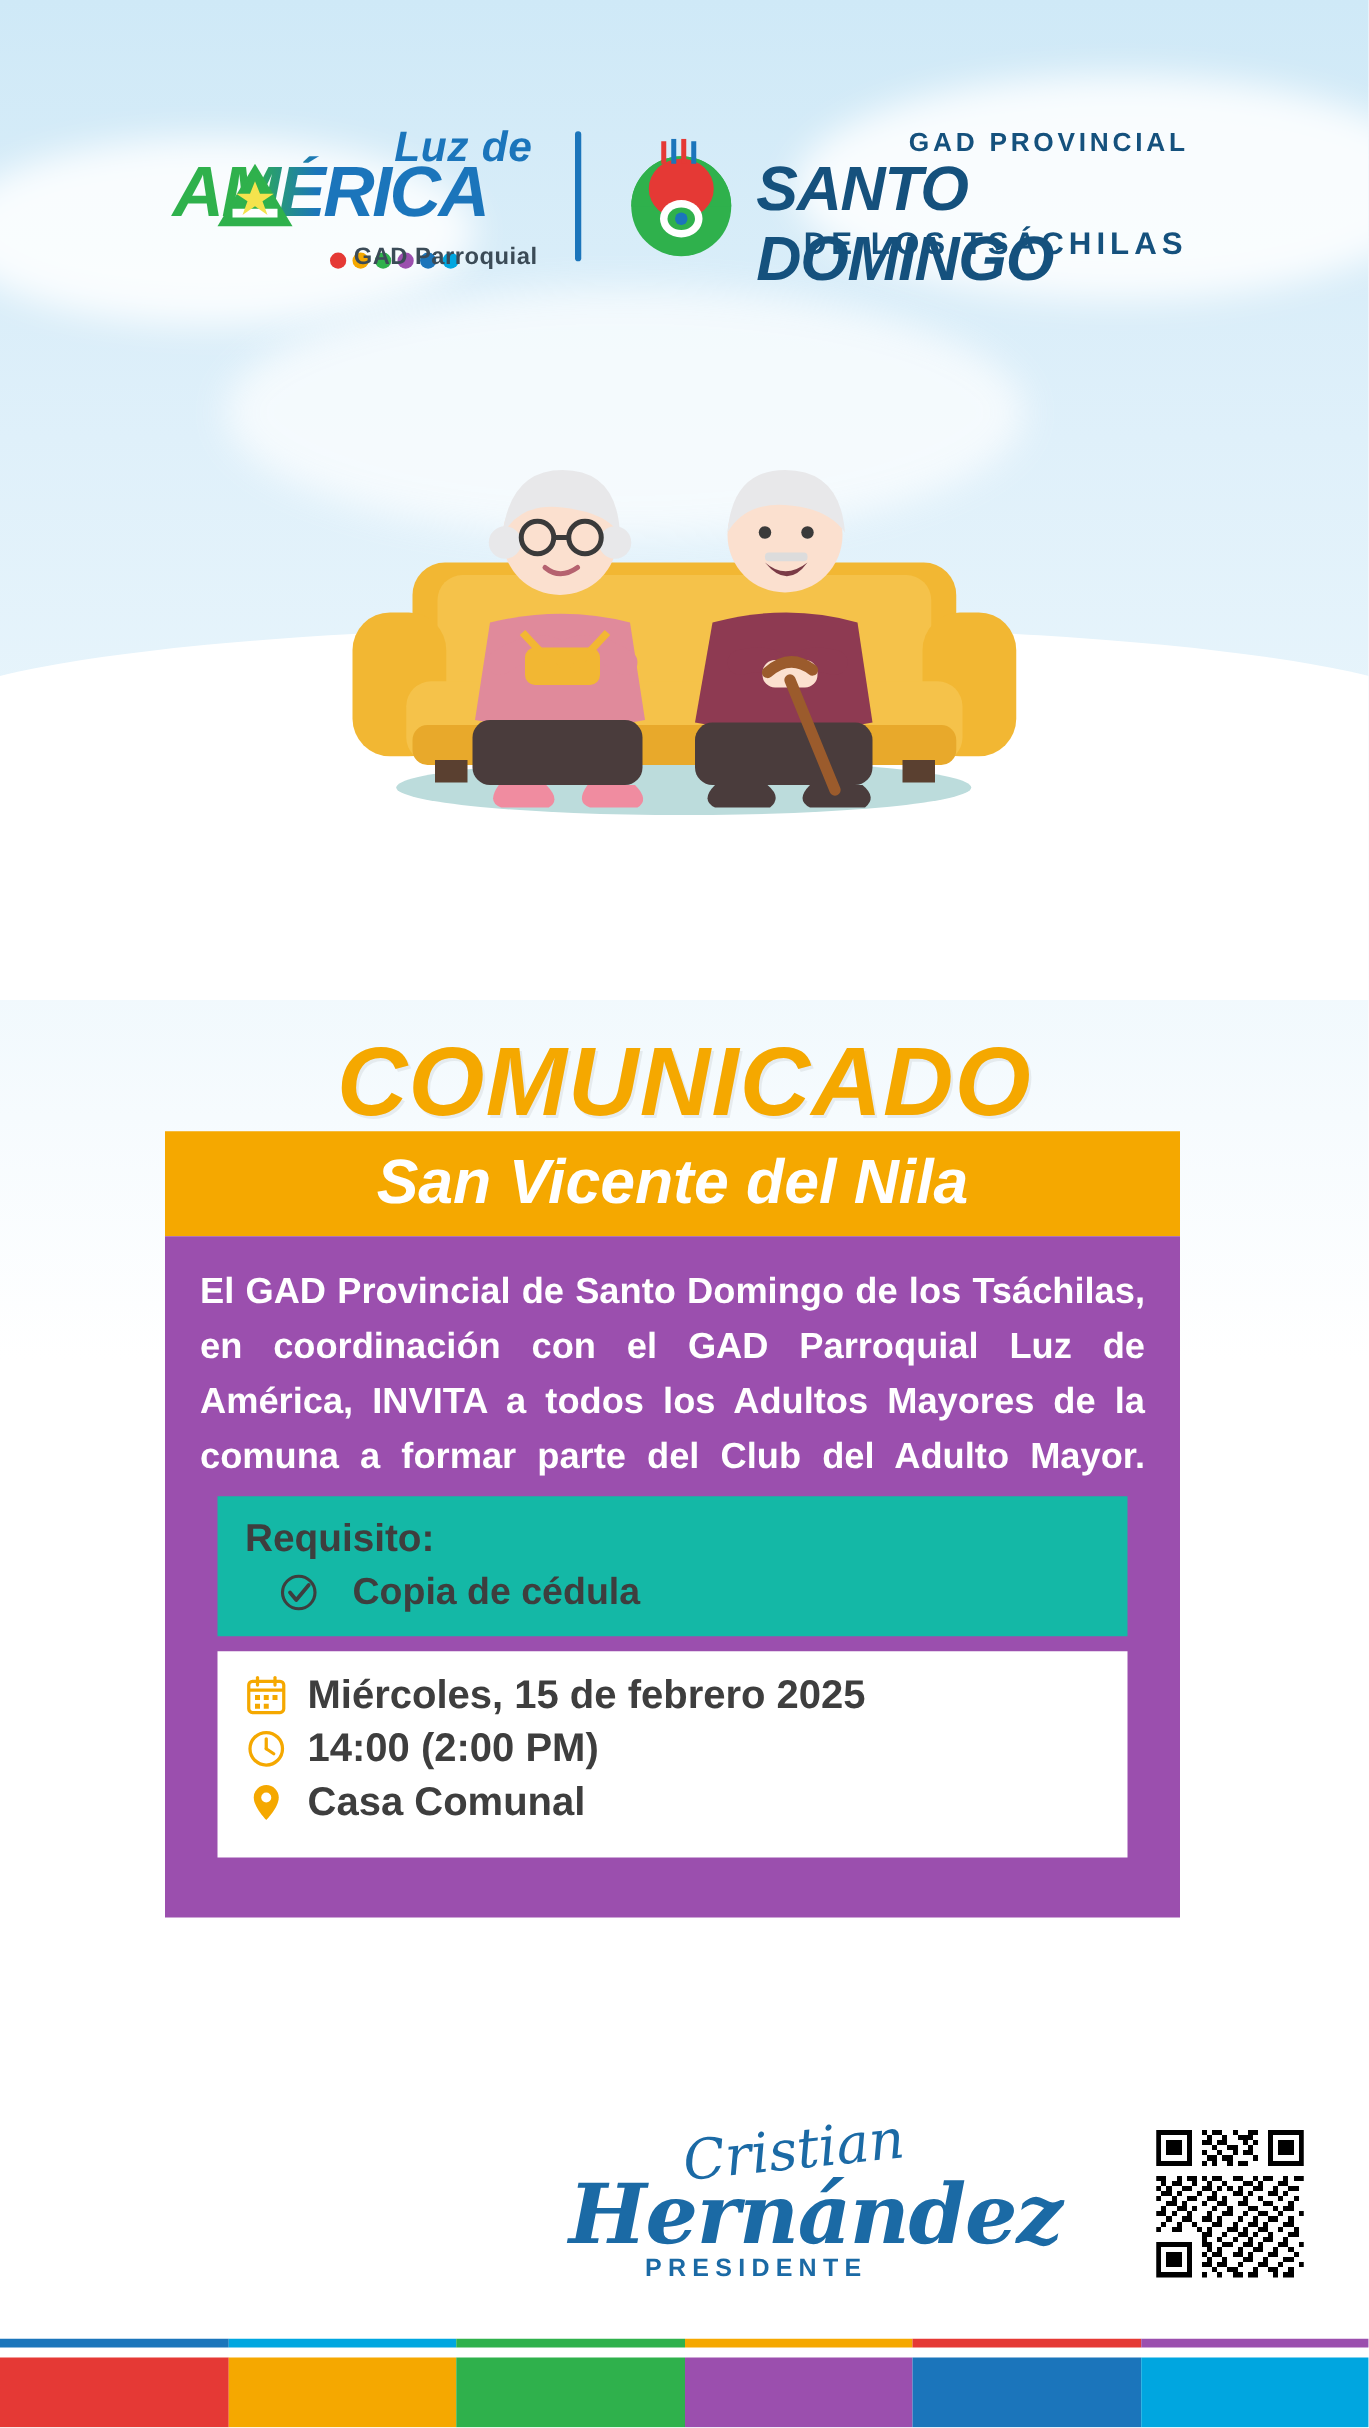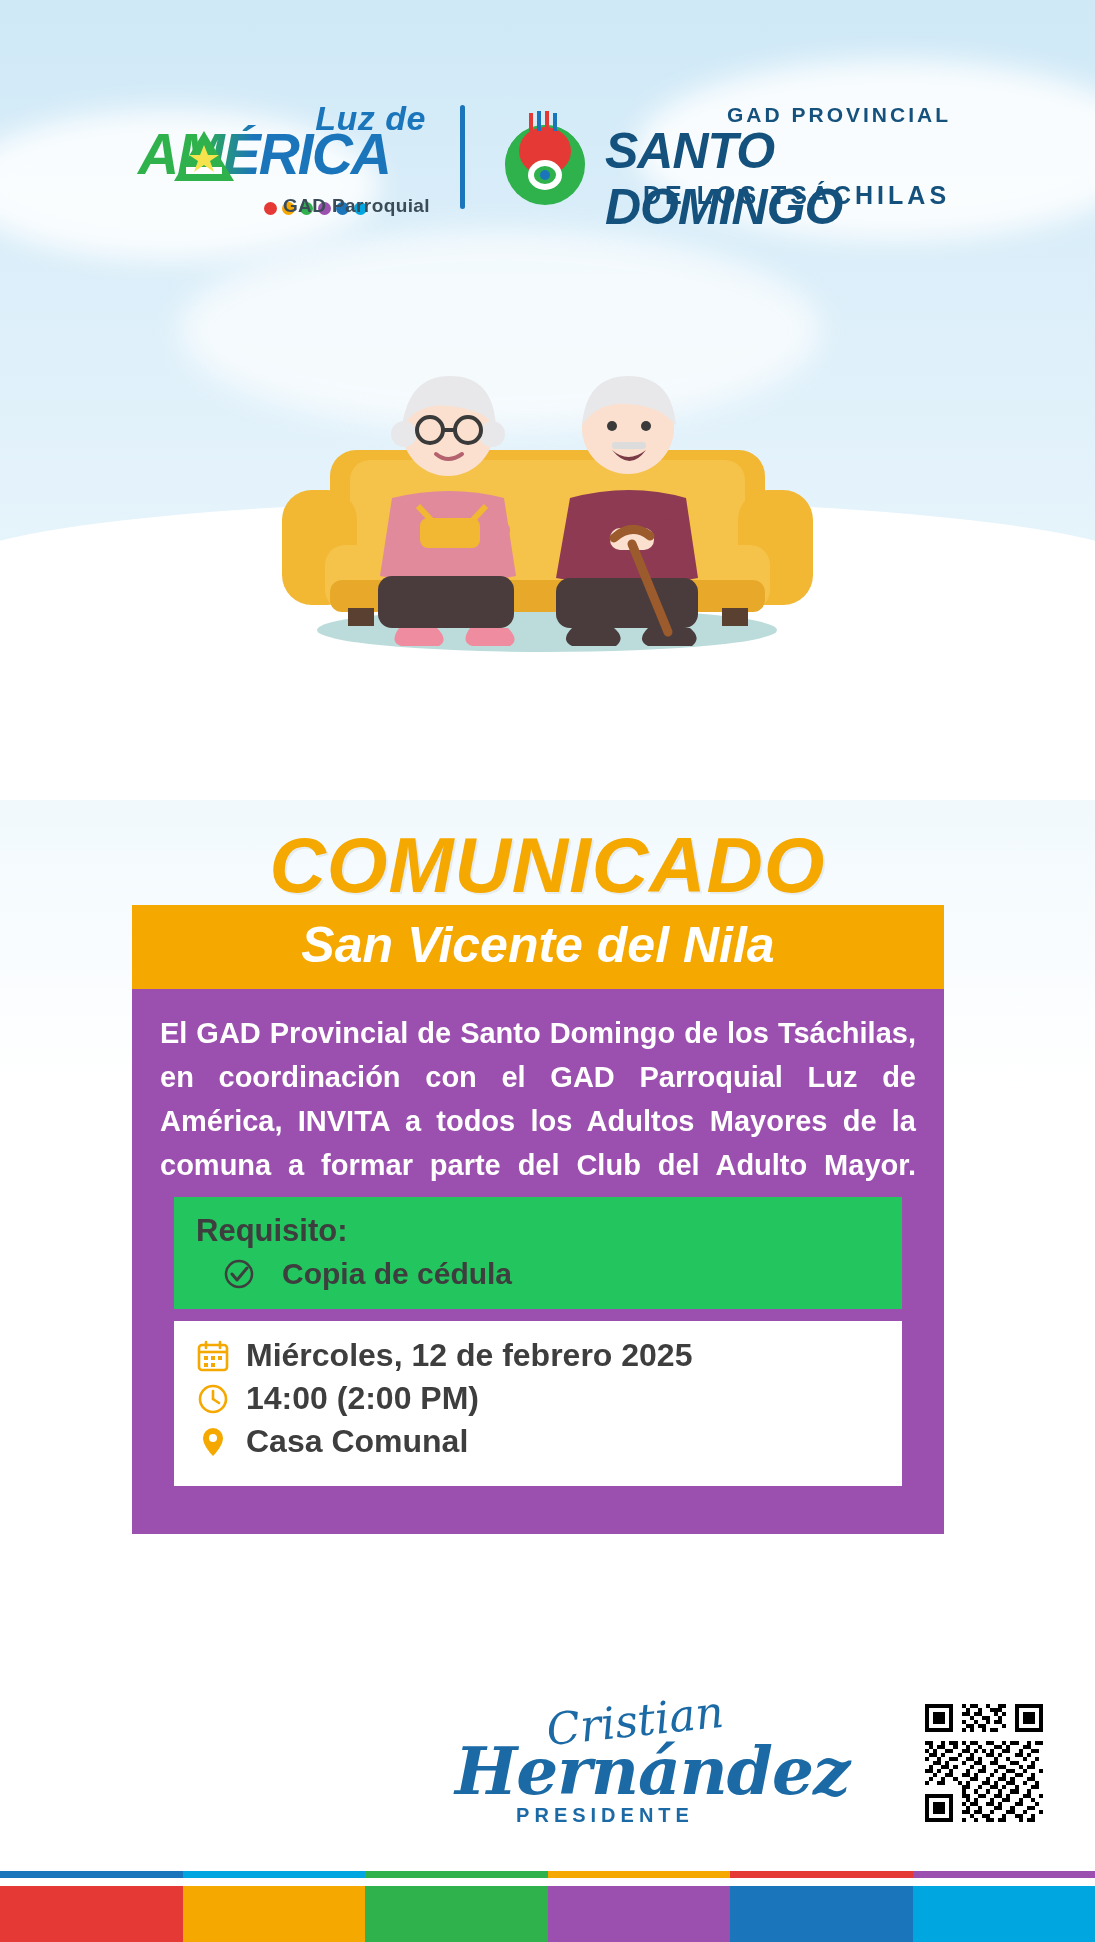--- a/index.html
+++ b/index.html
@@ -140,21 +140,21 @@
     padding: 22px 28px 26px;
   }
   .band-purple p {
     font-size: 29px;
     font-weight: bold;
     line-height: 44px;
     text-align: justify;
     text-align-last: justify;
   }
   .white-block {
-    background: #22c55e;
+    background: #14b8a6;
     margin: 10px 14px 0 14px;
     padding: 16px 22px 18px;
   }
   .req-title { font-size: 31px; font-weight: bold; color: #3e3e3e; }
   .req-item {
     display: flex; align-items: center; gap: 28px;
     margin: 8px 0 0 28px;
     font-size: 30px; font-weight: bold; color: #3e3e3e;
   }
   .check-ico { width: 30px; height: 30px; flex: 0 0 30px; }
@@ -350,21 +350,21 @@
             <rect x="3" y="6" width="28" height="25" rx="3" fill="none" stroke="#f5a800" stroke-width="2.6"></rect>
             <line x1="3" y1="13" x2="31" y2="13" stroke="#f5a800" stroke-width="2.6"></line>
             <line x1="10" y1="3" x2="10" y2="9" stroke="#f5a800" stroke-width="2.6" stroke-linecap="round"></line>
             <line x1="24" y1="3" x2="24" y2="9" stroke="#f5a800" stroke-width="2.6" stroke-linecap="round"></line>
             <rect x="8" y="17" width="4" height="4" fill="#f5a800"></rect>
             <rect x="15" y="17" width="4" height="4" fill="#f5a800"></rect>
             <rect x="22" y="17" width="4" height="4" fill="#f5a800"></rect>
             <rect x="8" y="24" width="4" height="4" fill="#f5a800"></rect>
             <rect x="15" y="24" width="4" height="4" fill="#f5a800"></rect>
           </svg>
-          <span>Miércoles, 12 de febrero 2025</span>
+          <span>Miércoles, 15 de febrero 2025</span>
         </div>
         <div class="info-row">
           <svg class="info-ico" viewBox="0 0 34 34">
             <circle cx="17" cy="17" r="13" fill="none" stroke="#f5a800" stroke-width="2.6"></circle>
             <line x1="17" y1="9" x2="17" y2="17" stroke="#f5a800" stroke-width="2.6" stroke-linecap="round"></line>
             <line x1="17" y1="17" x2="23" y2="21" stroke="#f5a800" stroke-width="2.6" stroke-linecap="round"></line>
           </svg>
           <span>14:00 (2:00 PM)</span>
         </div>
         <div class="info-row">

